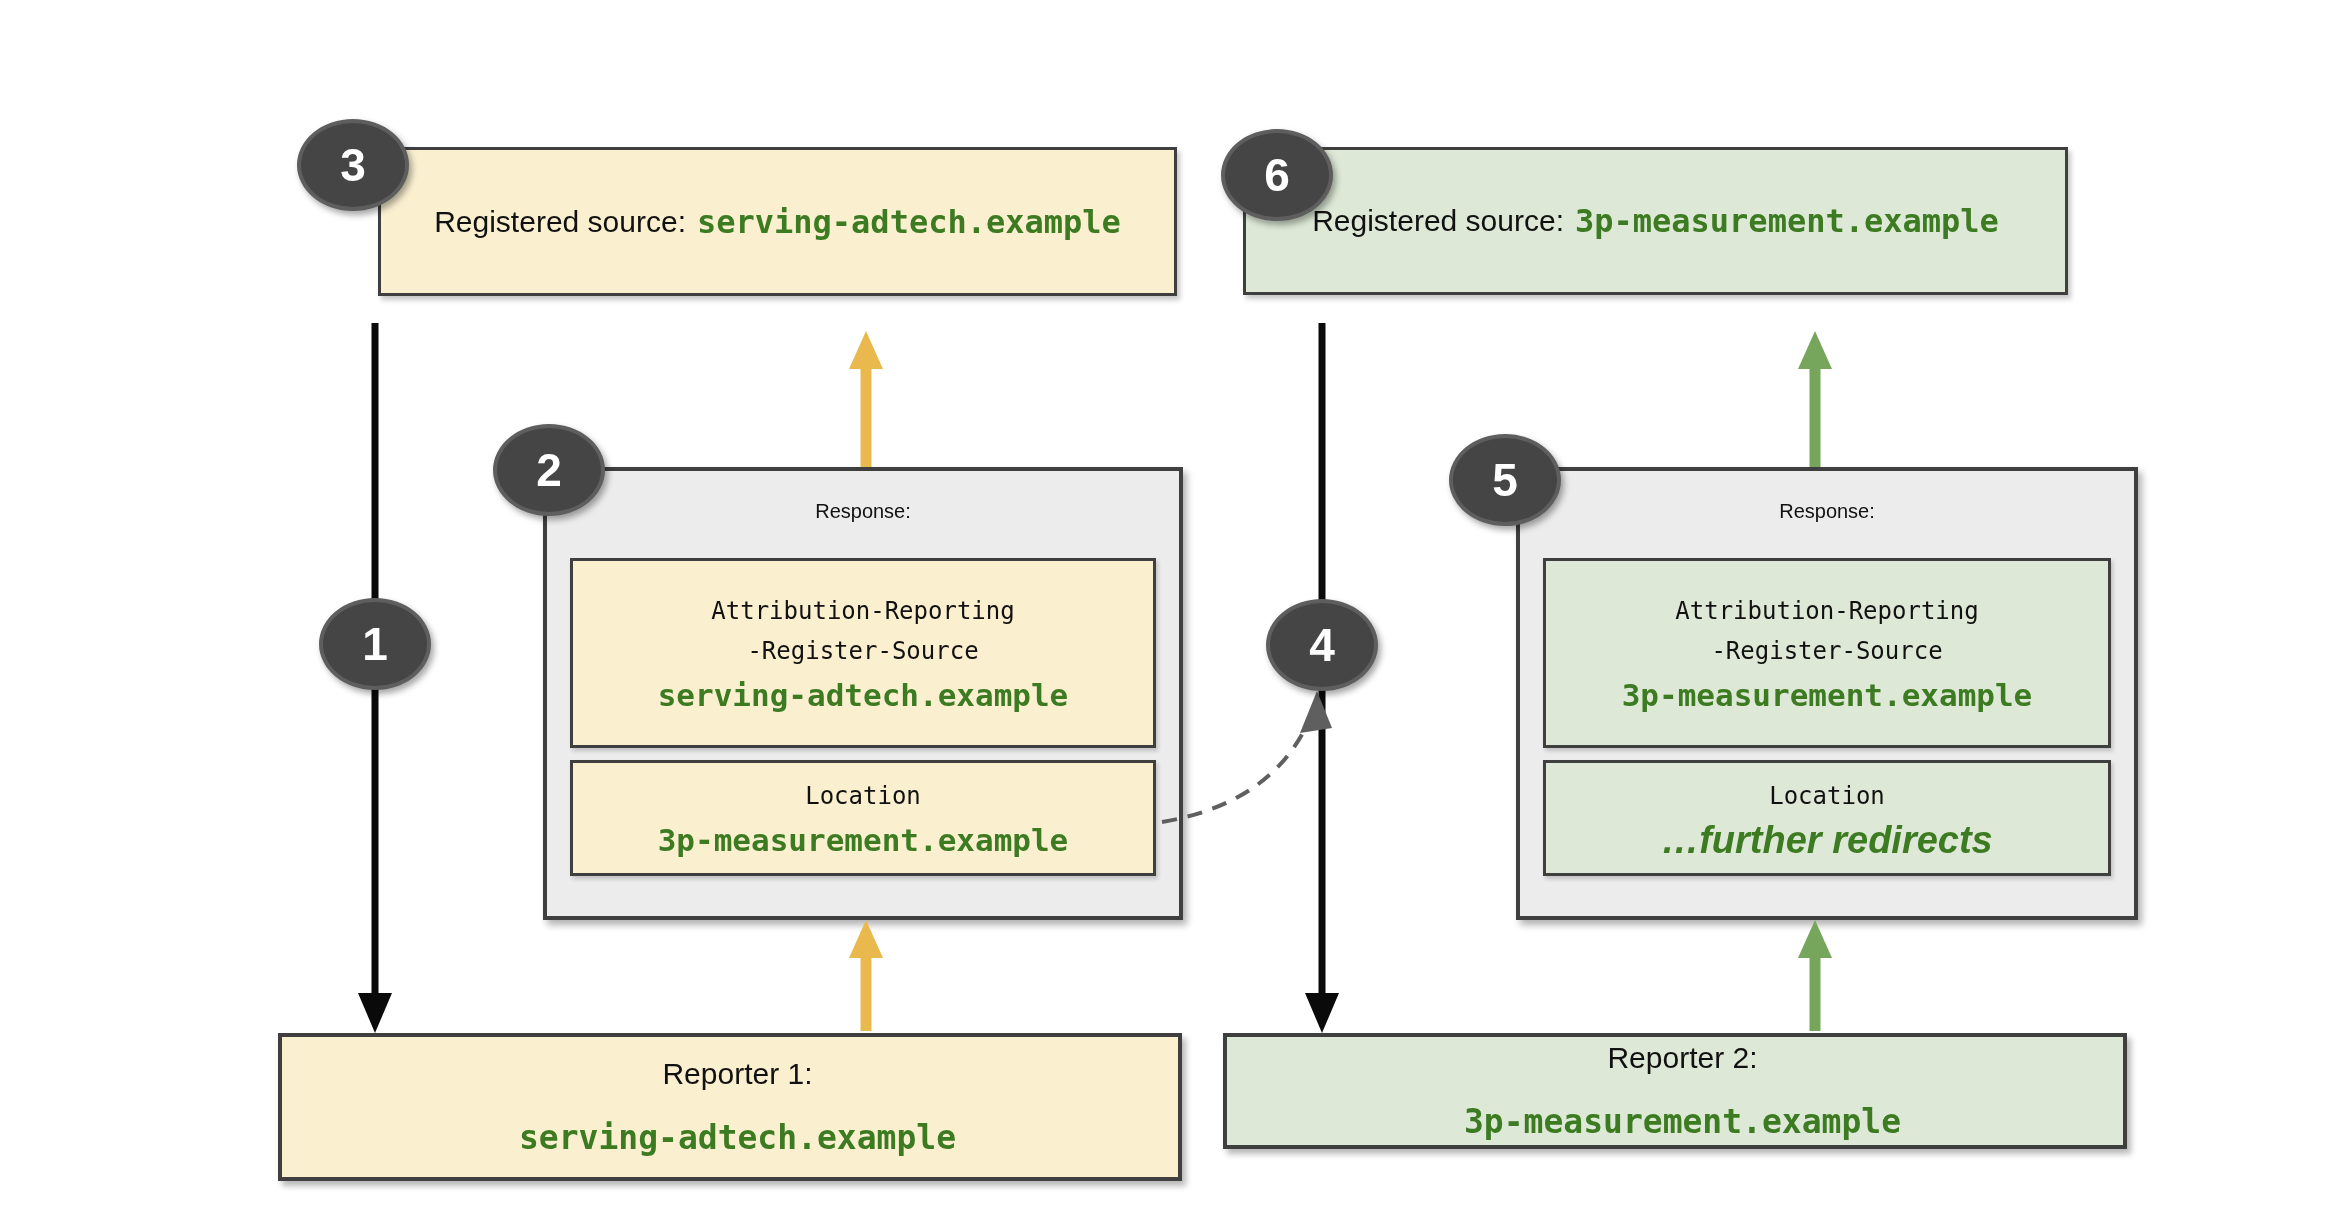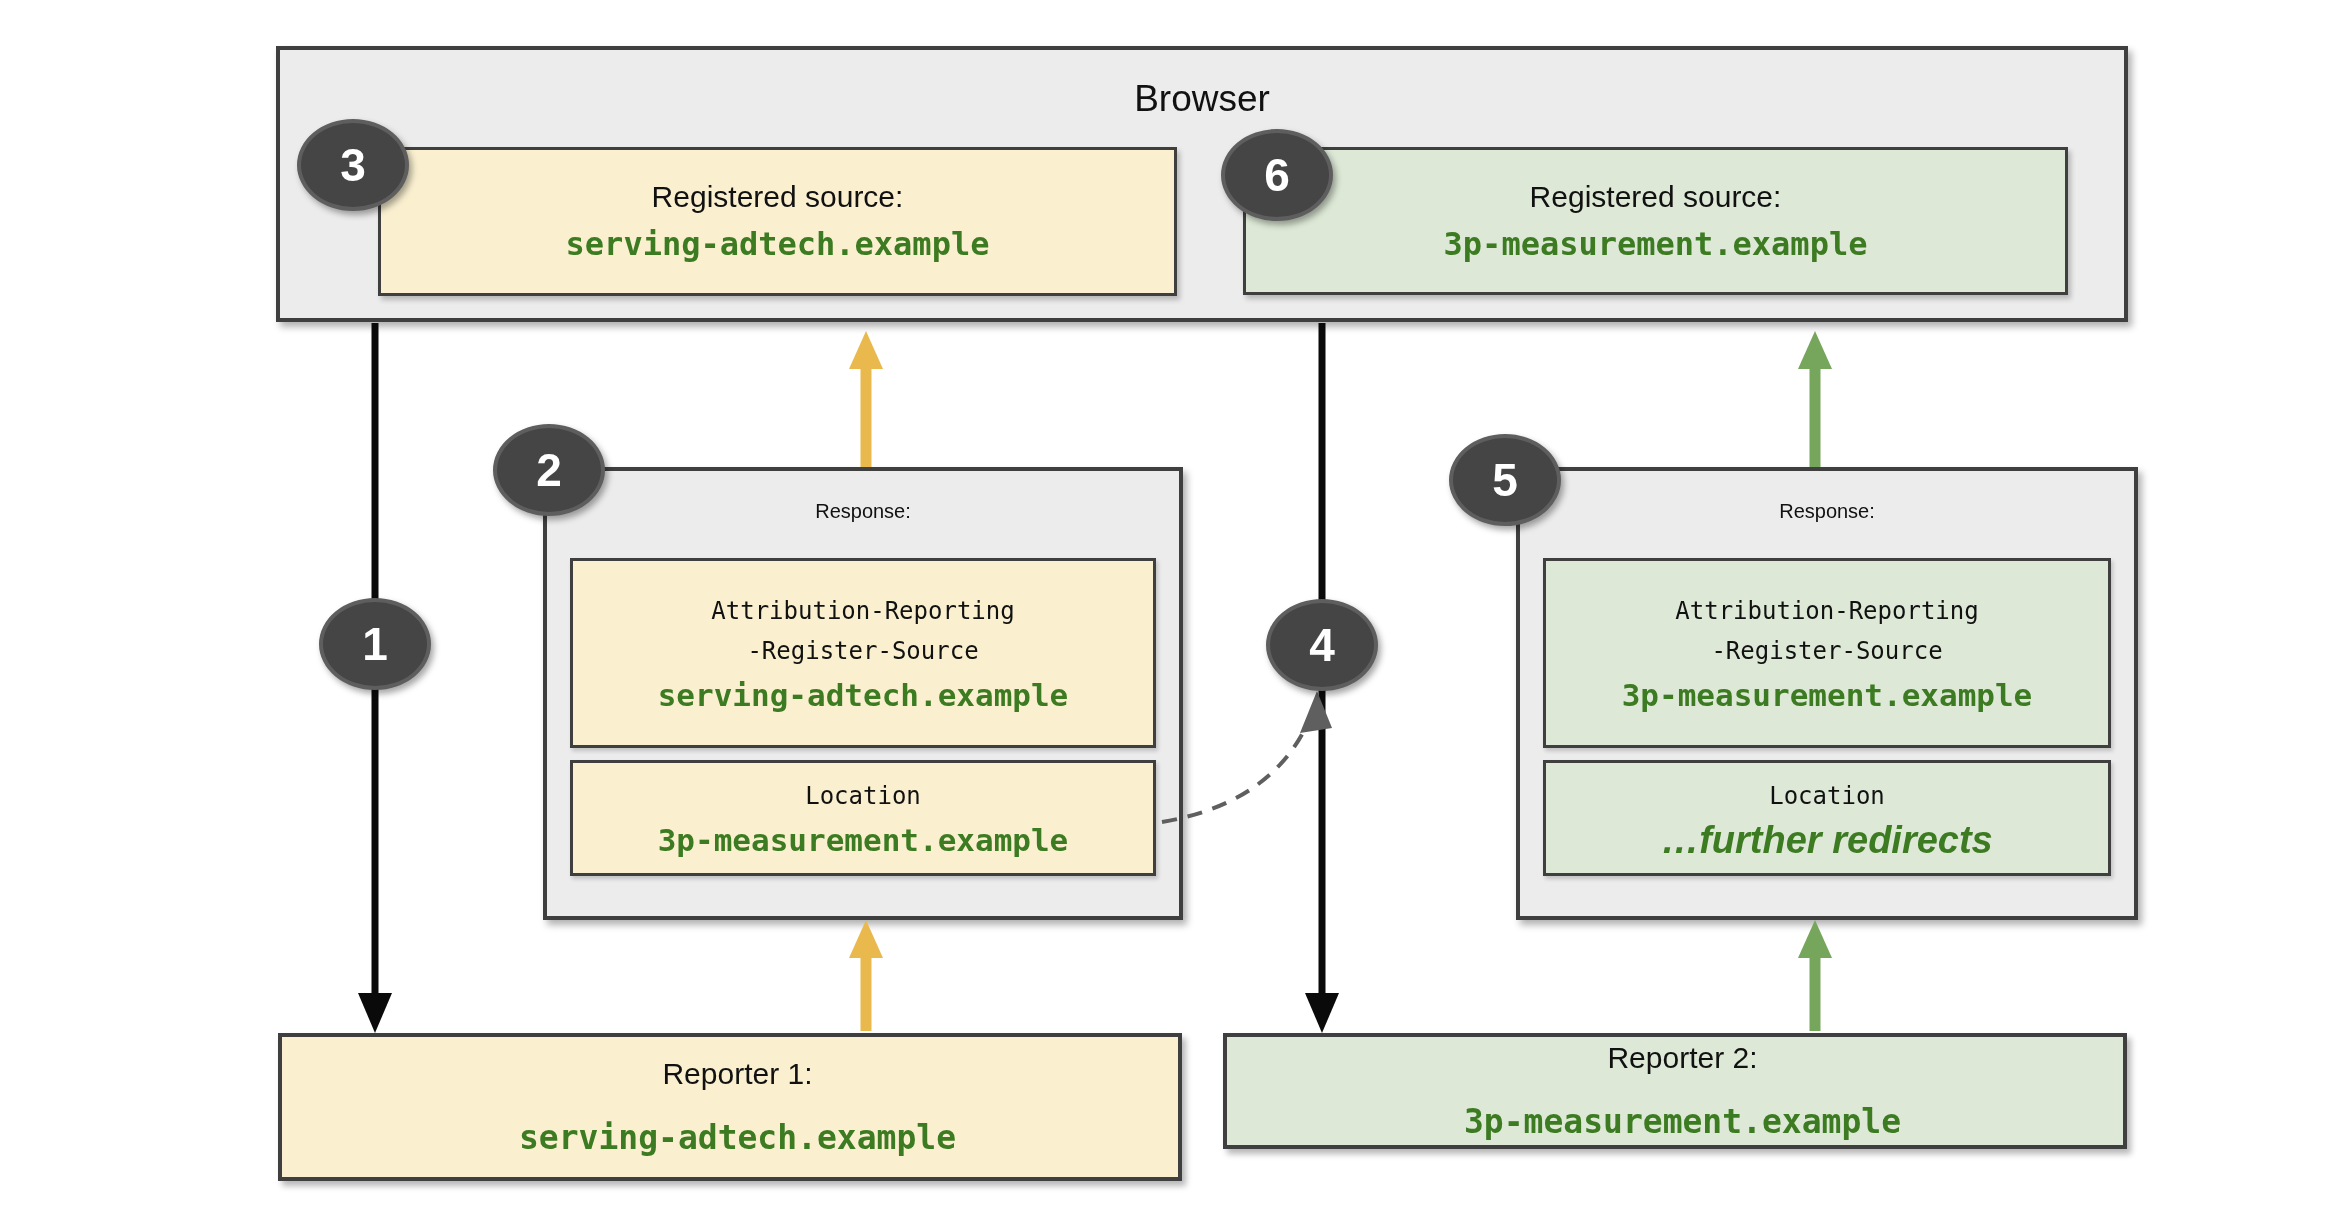--- a/index.html
+++ b/index.html
@@ -8,21 +8,21 @@
 
   
   .panel{position:absolute;background:var(--panel_fill,#ececec);border:4px solid var(--panel_border,#3f3f3f);
          box-sizing:border-box;box-shadow:4px 5px 7px rgba(0,0,0,.30);}
   #browser-box{left:276px;top:46px;width:1852px;height:276px;}
   #browser-title{position:absolute;left:0;top:28px;width:100%;text-align:center;
                  font-size:37px;color:var(--text_black,#111);}
 
   
   .src-box{position:absolute;border:3px solid var(--panel_border,#3f3f3f);box-sizing:border-box;
-           display:flex;flex-direction:column;align-items:center;justify-content:center;gap:11px;
+           display:flex;align-items:center;justify-content:center;gap:11px;
            box-shadow:3px 4px 5px rgba(0,0,0,.22);}
   #src-1{left:378px;top:147px;width:799px;height:149px;background:var(--yellow_fill,#faf0d0);}
   #src-2{left:1243px;top:147px;width:825px;height:148px;background:var(--green_fill,#dde9d6);}
   .src-label{font-size:30px;color:var(--text_black,#111);}
   .domain{font-family:"DejaVu Sans Mono",monospace;font-weight:700;font-size:32px;color:var(--green_text,#3d7b22);}
 
   
   #resp-1{left:543px;top:467px;width:640px;height:453px;}
   #resp-2{left:1516px;top:467px;width:622px;height:453px;}
   .resp-header{margin-top:20px;line-height:40px;text-align:center;font-size:20px;color:var(--text_black,#111);}
@@ -70,23 +70,20 @@
   .green-shaft{stroke:var(--green_arrow,#76a65b);stroke-width:11;}
   .green-head{fill:var(--green_arrow,#76a65b);}
   .dash-path{stroke:var(--dashed_arrow,#5f5f5f);stroke-width:4;fill:none;stroke-dasharray:15 11;}
   .dash-head{fill:var(--dashed_arrow,#5f5f5f);}
 </style>
 </head>
 <body>
 
 <div id="canvas">
 
-  <div class="panel" id="browser-box">
-    <div id="browser-title">Browser</div>
-  </div>
 
   <div class="src-box" id="src-1">
     <span class="src-label">Registered source:</span>
     <span class="domain">serving-adtech.example</span>
   </div>
   <div class="src-box" id="src-2">
     <span class="src-label">Registered source:</span>
     <span class="domain">3p-measurement.example</span>
   </div>
 

